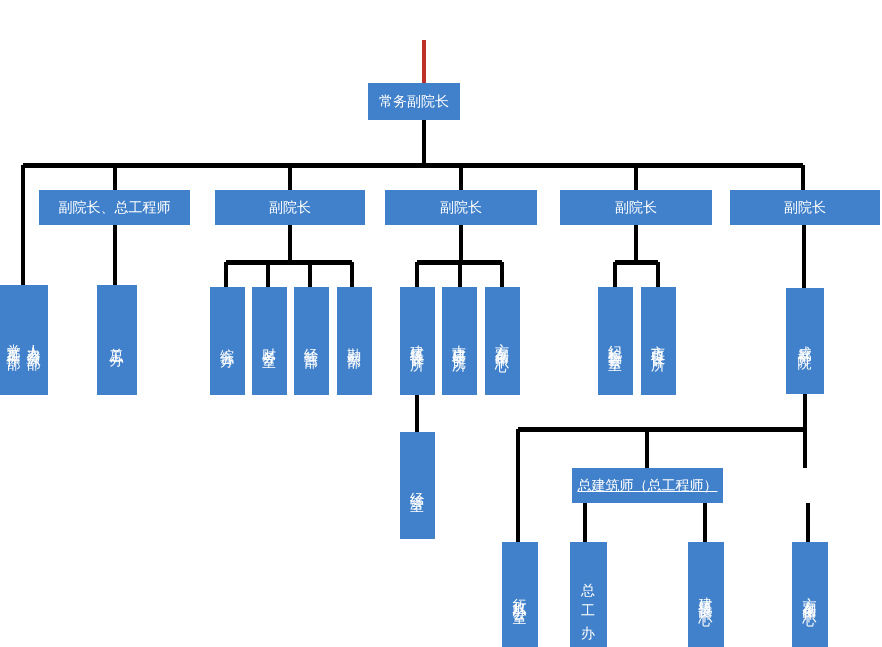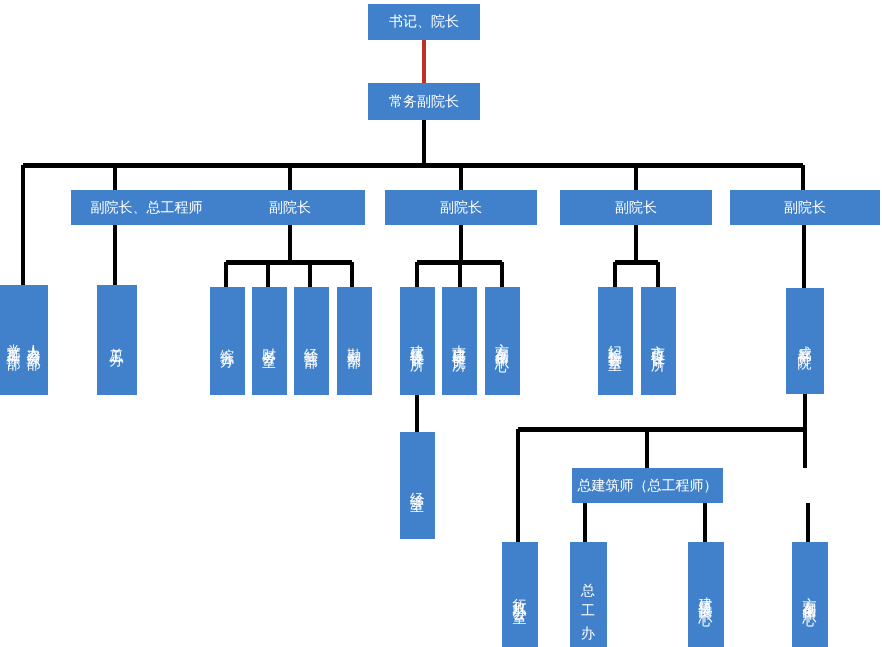--- a/index.html
+++ b/index.html
@@ -72,39 +72,38 @@
     <div class="connector" style="left: 802px; top: 225px; width: 4px; height: 63px;"></div>
     <div class="connector" style="left: 415px; top: 395px; width: 4px; height: 37px;"></div>
     <div class="connector" style="left: 803px; top: 394px; width: 4px; height: 35px;"></div>
     <div class="connector" style="left: 518px; top: 427px; width: 287px; height: 5px;"></div>
     <div class="connector" style="left: 516px; top: 429px; width: 4px; height: 113px;"></div>
     <div class="connector" style="left: 645px; top: 429px; width: 4px; height: 39px;"></div>
     <div class="connector" style="left: 803px; top: 429px; width: 4px; height: 39px;"></div>
     <div class="connector" style="left: 583px; top: 503px; width: 4px; height: 39px;"></div>
     <div class="connector" style="left: 703px; top: 503px; width: 4px; height: 39px;"></div>
     <div class="connector" style="left: 806px; top: 503px; width: 4px; height: 39px;"></div>
-    <div class="node" style="left: 368px; top: 4px; width: 112px; height: 36px;">书记、院长</div>
-    <div class="node" style="left: 368px; top: 83px; width: 112px; height: 37px;">常务副院长</div>
-    <div class="node" style="left: 39px; top: 190px; width: 151px; height: 35px; margin-left: 32px;">副院长、总工程师</div>
+    <div class="node" style="left: 368px; top: 83px; width: 92px; height: 37px;">常务副院长</div>
+    <div class="node" style="left: 39px; top: 190px; width: 151px; height: 35px;">副院长、总工程师</div>
     <div class="node" style="left: 215px; top: 190px; width: 150px; height: 35px;">副院长</div>
     <div class="node" style="left: 385px; top: 190px; width: 152px; height: 35px;">副院长</div>
     <div class="node" style="left: 560px; top: 190px; width: 152px; height: 35px;">副院长</div>
     <div class="node" style="left: 730px; top: 190px; width: 150px; height: 35px;">副院长</div>
     <div class="node v" style="left: 0px; top: 285px; width: 48px; height: 110px;">人力资源部
 党群工作部</div>
     <div class="node v" style="left: 97px; top: 285px; width: 40px; height: 110px;">总工办</div>
     <div class="node v" style="left: 210px; top: 287px; width: 35px; height: 108px;">综合办</div>
     <div class="node v" style="left: 252px; top: 287px; width: 35px; height: 108px;">财务室</div>
     <div class="node v" style="left: 294px; top: 287px; width: 35px; height: 108px;">经营部</div>
     <div class="node v" style="left: 337px; top: 287px; width: 35px; height: 108px;">勘察部</div>
     <div class="node v" style="left: 400px; top: 287px; width: 35px; height: 108px;">建筑设计所</div>
     <div class="node v" style="left: 442px; top: 287px; width: 35px; height: 108px;">古建研究所</div>
     <div class="node v" style="left: 485px; top: 287px; width: 35px; height: 108px;">方案创作中心</div>
     <div class="node v" style="left: 598px; top: 287px; width: 35px; height: 108px;">纪检督察室</div>
     <div class="node v" style="left: 641px; top: 287px; width: 35px; height: 108px;">市政设计所</div>
     <div class="node v" style="left: 786px; top: 288px; width: 38px; height: 106px;">成都分院</div>
     <div class="node v" style="left: 400px; top: 432px; width: 35px; height: 107px;">经济室</div>
-    <div class="node" style="left: 572px; top: 468px; width: 151px; height: 35px;">总建筑师（总工程师）</div>
+    <div class="node" style="left: 572px; top: 468px; width: 151px; height: 35px; text-decoration: underline;">总建筑师（总工程师）</div>
     <div class="node v" style="left: 502px; top: 542px; width: 36px; height: 105px;">行政办公室</div>
     <div class="node v" style="left: 570px; top: 542px; width: 37px; height: 105px;">总 工 办</div>
     <div class="node v" style="left: 688px; top: 542px; width: 36px; height: 105px;">建筑设计中心</div>
     <div class="node v" style="left: 792px; top: 542px; width: 36px; height: 105px;">方案创作中心</div>
   </div>
 
 </body></html>

